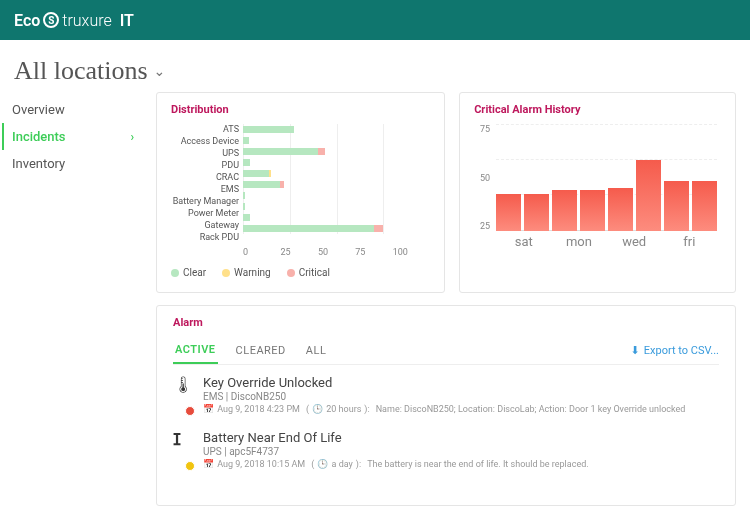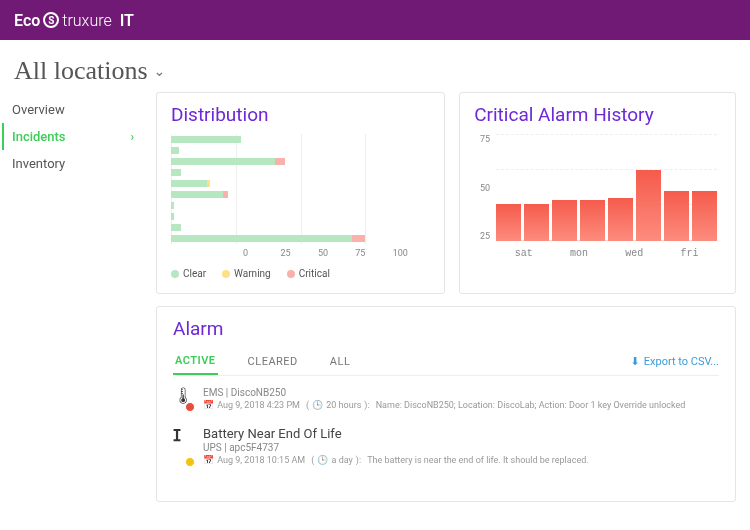--- a/index.html
+++ b/index.html
@@ -1,33 +1,33 @@
 <!DOCTYPE html>
 <html><head>
 <meta charset="utf-8">
 <style>
   * { box-sizing: border-box; margin: 0; padding: 0; }
   body { font-family: -apple-system, "Segoe UI", Roboto, "Helvetica Neue", Arial, sans-serif; background: #ffffff; color: #333; width: 750px; height: 530px; overflow: hidden; }
-  .topbar { background: #701a75; height: 40px; display: flex; align-items: center; padding: 0 14px; }
+  .topbar { background: #0f766e; height: 40px; display: flex; align-items: center; padding: 0 14px; }
   .logo { color: #fff; font-size: 16px; font-weight: 600; display: flex; align-items: center; gap: 2px; }
   .logo .thin { font-weight: 300; }
   .logo-circle { width: 16px; height: 16px; border: 2px solid #fff; border-radius: 50%; display:inline-flex; align-items:center; justify-content:center; font-size:10px; font-weight:700; margin:0 1px; background: transparent; }
   .page { display:flex; flex-direction:column; }
   .title-row { padding: 16px 14px 6px 14px; }
   .title { font-size: 26px; font-weight: 300; color: #555; display:inline-flex; align-items:center; gap:6px; cursor:pointer;font-family:Liberation Serif, serif; }
   .title .chev { font-size: 14px; color:#777; }
   .body { display:flex; gap: 14px; padding: 0 14px 14px 2px; align-items:flex-start; }
   .sidebar { width: 140px; padding-top:4px; }
   .side-item { padding: 6px 8px; font-size: 13px; color:#555; cursor:pointer; border-left: 2px solid transparent; display:flex; justify-content:space-between; align-items:center; }
   .side-item.active { color:#3dcd58; border-left: 2px solid #3dcd58; font-weight:500; }
   .side-item .arr { color:#3dcd58; font-size:12px; }
   .main { flex:1; display:flex; flex-direction:column; gap:12px; }
   .row { display:flex; gap: 14px; align-items:stretch; }
   .card { border: 1px solid #e5e5e5; border-radius: 3px; padding: 10px 14px 14px 14px; background:#fff; }
-  .card-title { font-size: 19px; color:#6d28d9; font-weight:400; margin-bottom:8px; }
+  .card-title { font-size: 11px; color:#be185d; font-weight:700; margin-bottom:8px; }
   .dist-card { flex: 1.05; }
   .alarm-card { flex: 1; }
 
   
   .dist-chart { position:relative; display:flex; }
   .dist-labels { display:flex; flex-direction:column; align-items:flex-end; gap:1px; font-size:9px; color:#555; padding-right:4px; width:72px; }
   .dist-labels div { height:11px; line-height:11px; white-space:nowrap; }
   .dist-plot { position:relative; flex:1; height:110px; }
   .dist-grid { position:absolute; inset:0; display:flex; }
   .dist-grid .gl { flex:1; border-left:1px solid #eee; }
@@ -44,26 +44,26 @@
   .legend .dot { width:8px; height:8px; border-radius:50%; display:inline-block; margin-right:4px; vertical-align:middle; }
   .dot.c1 { background:#b6e7c0; } .dot.c2 { background:#ffe08a; } .dot.c3 { background:#f8b1ab; }
 
   
   .alarm-plot { position:relative; height:125px; margin-top:4px; }
   .alarm-y { position:absolute; left:0; top:0; bottom:18px; width:20px; display:flex; flex-direction:column; justify-content:space-between; font-size:9px; color:#888; text-align:right; padding-right:4px; }
   .alarm-grid { position:absolute; left:22px; right:4px; top:0; bottom:18px; border-bottom:1px solid #ddd; }
   .alarm-grid .hl { position:absolute; left:0; right:0; border-top:1px dashed #eee; }
   .alarm-bars { position:absolute; left:22px; right:4px; bottom:18px; top:0; display:flex; align-items:flex-end; gap:3px; }
   .alarm-bars .ab { flex:1; background: linear-gradient(to top,#fd8c7e,#f55b4c); }
-  .alarm-x { position:absolute; left:22px; right:4px; bottom:0; display:flex; font-size:10px; color:#888;font-family:Liberation Mono, monospace; }
+  .alarm-x { position:absolute; left:22px; right:4px; bottom:0; display:flex; font-size:13px; color:#888; }
   .alarm-x span { flex:2; text-align:center; }
 
   
   .list-card { padding:10px 16px 30px 16px; }
-  .tabs { display:flex; gap:28px; align-items:center; border-bottom:1px solid #eee; margin-top:6px; }
+  .tabs { display:flex; gap:16px; align-items:center; border-bottom:1px solid #eee; margin-top:6px; }
   .tab { font-size:11px; letter-spacing:0.5px; color:#777; padding:6px 2px; cursor:pointer; text-transform:uppercase; }
   .tab.active { color:#3dcd58; border-bottom:2px solid #3dcd58; font-weight:600; }
   .export { margin-left:auto; font-size:11px; color:#3a9bdc; cursor:pointer; display:flex; align-items:center; gap:4px; }
   .inc { display:flex; gap:10px; padding:10px 0 6px 0; }
   .inc-icon { width:20px; font-size:16px; position:relative; }
   .inc-icon .badge { position:absolute; bottom:-2px; right:-2px; width:10px; height:10px; border-radius:50%; border:1.5px solid #fff; }
   .badge.red { background:#e74c3c; } .badge.yellow { background:#f1c40f; }
   .inc-body { flex:1; }
   .inc-title { font-size:13px; color:#444; }
   .inc-sub { font-size:10px; color:#888; margin-top:1px; }
@@ -103,20 +103,32 @@
       <div class="side-item">
         <span>Inventory</span>
       </div>
     </div>
 
     <div class="main">
       <div class="row">
         <div class="card dist-card">
           <div class="card-title">Distribution</div>
           <div class="dist-chart">
+            <div class="dist-labels" id="dist-labels">
+                <div>ATS</div>
+                <div>Access Device</div>
+                <div>UPS</div>
+                <div>PDU</div>
+                <div>CRAC</div>
+                <div>EMS</div>
+                <div>Battery Manager</div>
+                <div>Power Meter</div>
+                <div>Gateway</div>
+                <div>Rack PDU</div>
+              </div>
             <div class="dist-plot">
               <div class="dist-grid">
                   <div class="gl"></div>
                   <div class="gl"></div>
                   <div class="gl"></div>
                   <div class="gl"></div>
                 </div>
               <div class="dist-bars" id="dist-bars">
                   <div class="dist-bar-row">
                     <div class="seg clear" style="width: 27%;"></div>
@@ -210,20 +222,21 @@
           <div class="tab">ALL</div>
           <div class="export">
             <span>⬇</span>
             <span>Export to CSV...</span>
           </div>
         </div>
 
         <div class="inc">
           <div class="inc-icon">🌡<span class="badge red"></span></div>
           <div class="inc-body">
+            <div class="inc-title">Key Override Unlocked</div>
             <div class="inc-sub">EMS | DiscoNB250</div>
             <div class="inc-meta">
               <span class="mi">
                   <span>📅</span>
                   <span>Aug 9, 2018 4:23 PM</span>
                 </span>
               <span class="mi">(<span>🕒</span> <span>20 hours</span>):</span>
               <span>Name: DiscoNB250; Location: DiscoLab; Action: Door 1 key Override unlocked</span>
             </div>
           </div>

